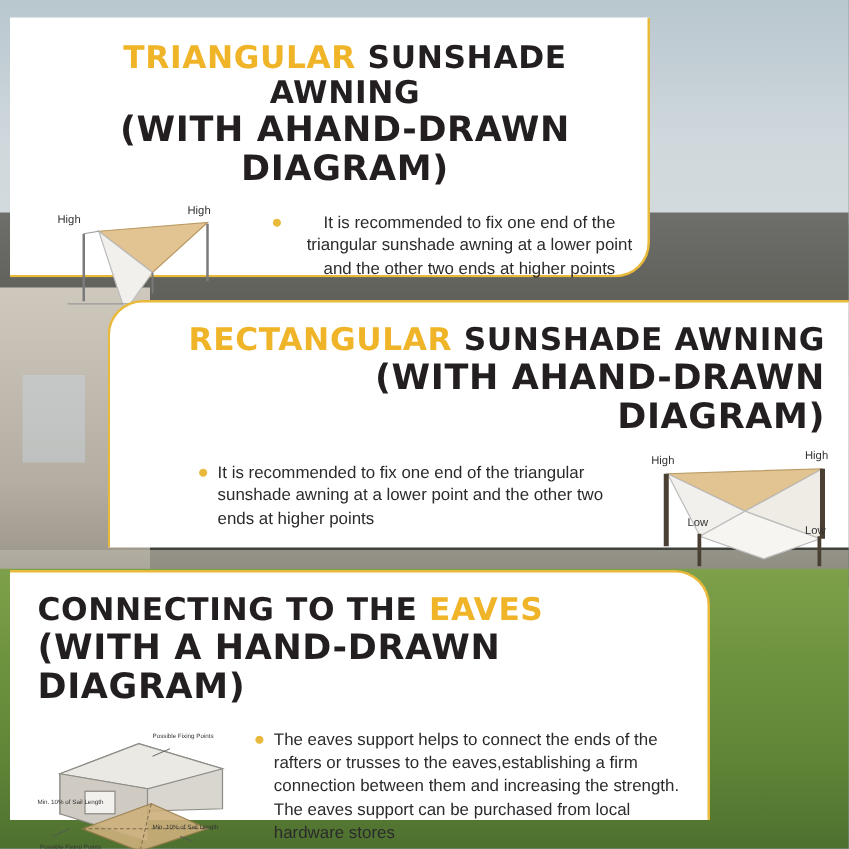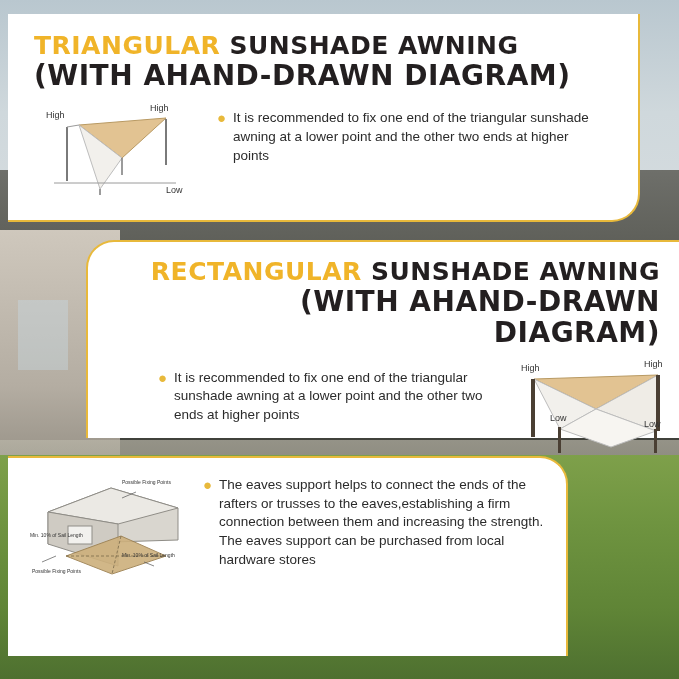--- a/index.html
+++ b/index.html
@@ -27,23 +27,23 @@
     background:linear-gradient(180deg,#b9b6a8,#a09d90);opacity:.7;}
   .bg-win{position:absolute;background:rgba(200,215,225,.45);}
   
   .card{
     position:absolute;
     background:#ffffff;
     border:2px solid #e8b93b;
     box-sizing:border-box;
   }
   #card-triangular{
-    left:8px;top:14px;width:632px;height:208px;
+    left:8px;top:14px;width:512px;height:208px;
     border-radius:0 0 28px 0;
-    border-top:none;border-left:none;
+    border-top:none;border-left:none;text-align:center;
   }
   #card-rectangular{
     left:86px;top:240px;width:600px;height:198px;
     border-radius:28px 0 0 0;
     border-right:none;border-bottom:none;padding-left:44px;
   }
   #card-eaves{
     left:8px;top:456px;width:560px;height:200px;
     border-radius:0 28px 0 0;
     border-left:none;border-bottom:none;
@@ -164,20 +164,24 @@
       </svg>
       <span class="lbl" style="left:5px;top:6px;">High</span>
       <span class="lbl" style="left:128px;top:2px;">High</span>
       <span class="lbl" style="left:34px;top:56px;">Low</span>
       <span class="lbl" style="left:128px;top:62px;">Low</span>
     </div>
   </div>
 </div>
 
 <div class="card" id="card-eaves">
+  <div class="title-wrap">
+    <h1><span>Connecting to the </span><span class="hl">Eaves</span></h1>
+    <h1 class="sub">(With a Hand-Drawn Diagram)</h1>
+  </div>
 
   <div class="body" style="margin-top:12px;">
 
     <div class="diagram" style="width:165px;height:110px;margin-left:18px;">
       <svg width="165" height="110" viewBox="0 0 165 110">
 
         <polygon points="22,42 85,18 152,38 152,70 22,74" fill="#d9d6cf" stroke="#8f8d87" stroke-width="1"></polygon>
 
         <polygon points="22,42 85,18 152,38 92,54" fill="#ebe9e4" stroke="#8f8d87" stroke-width="1"></polygon>
 

